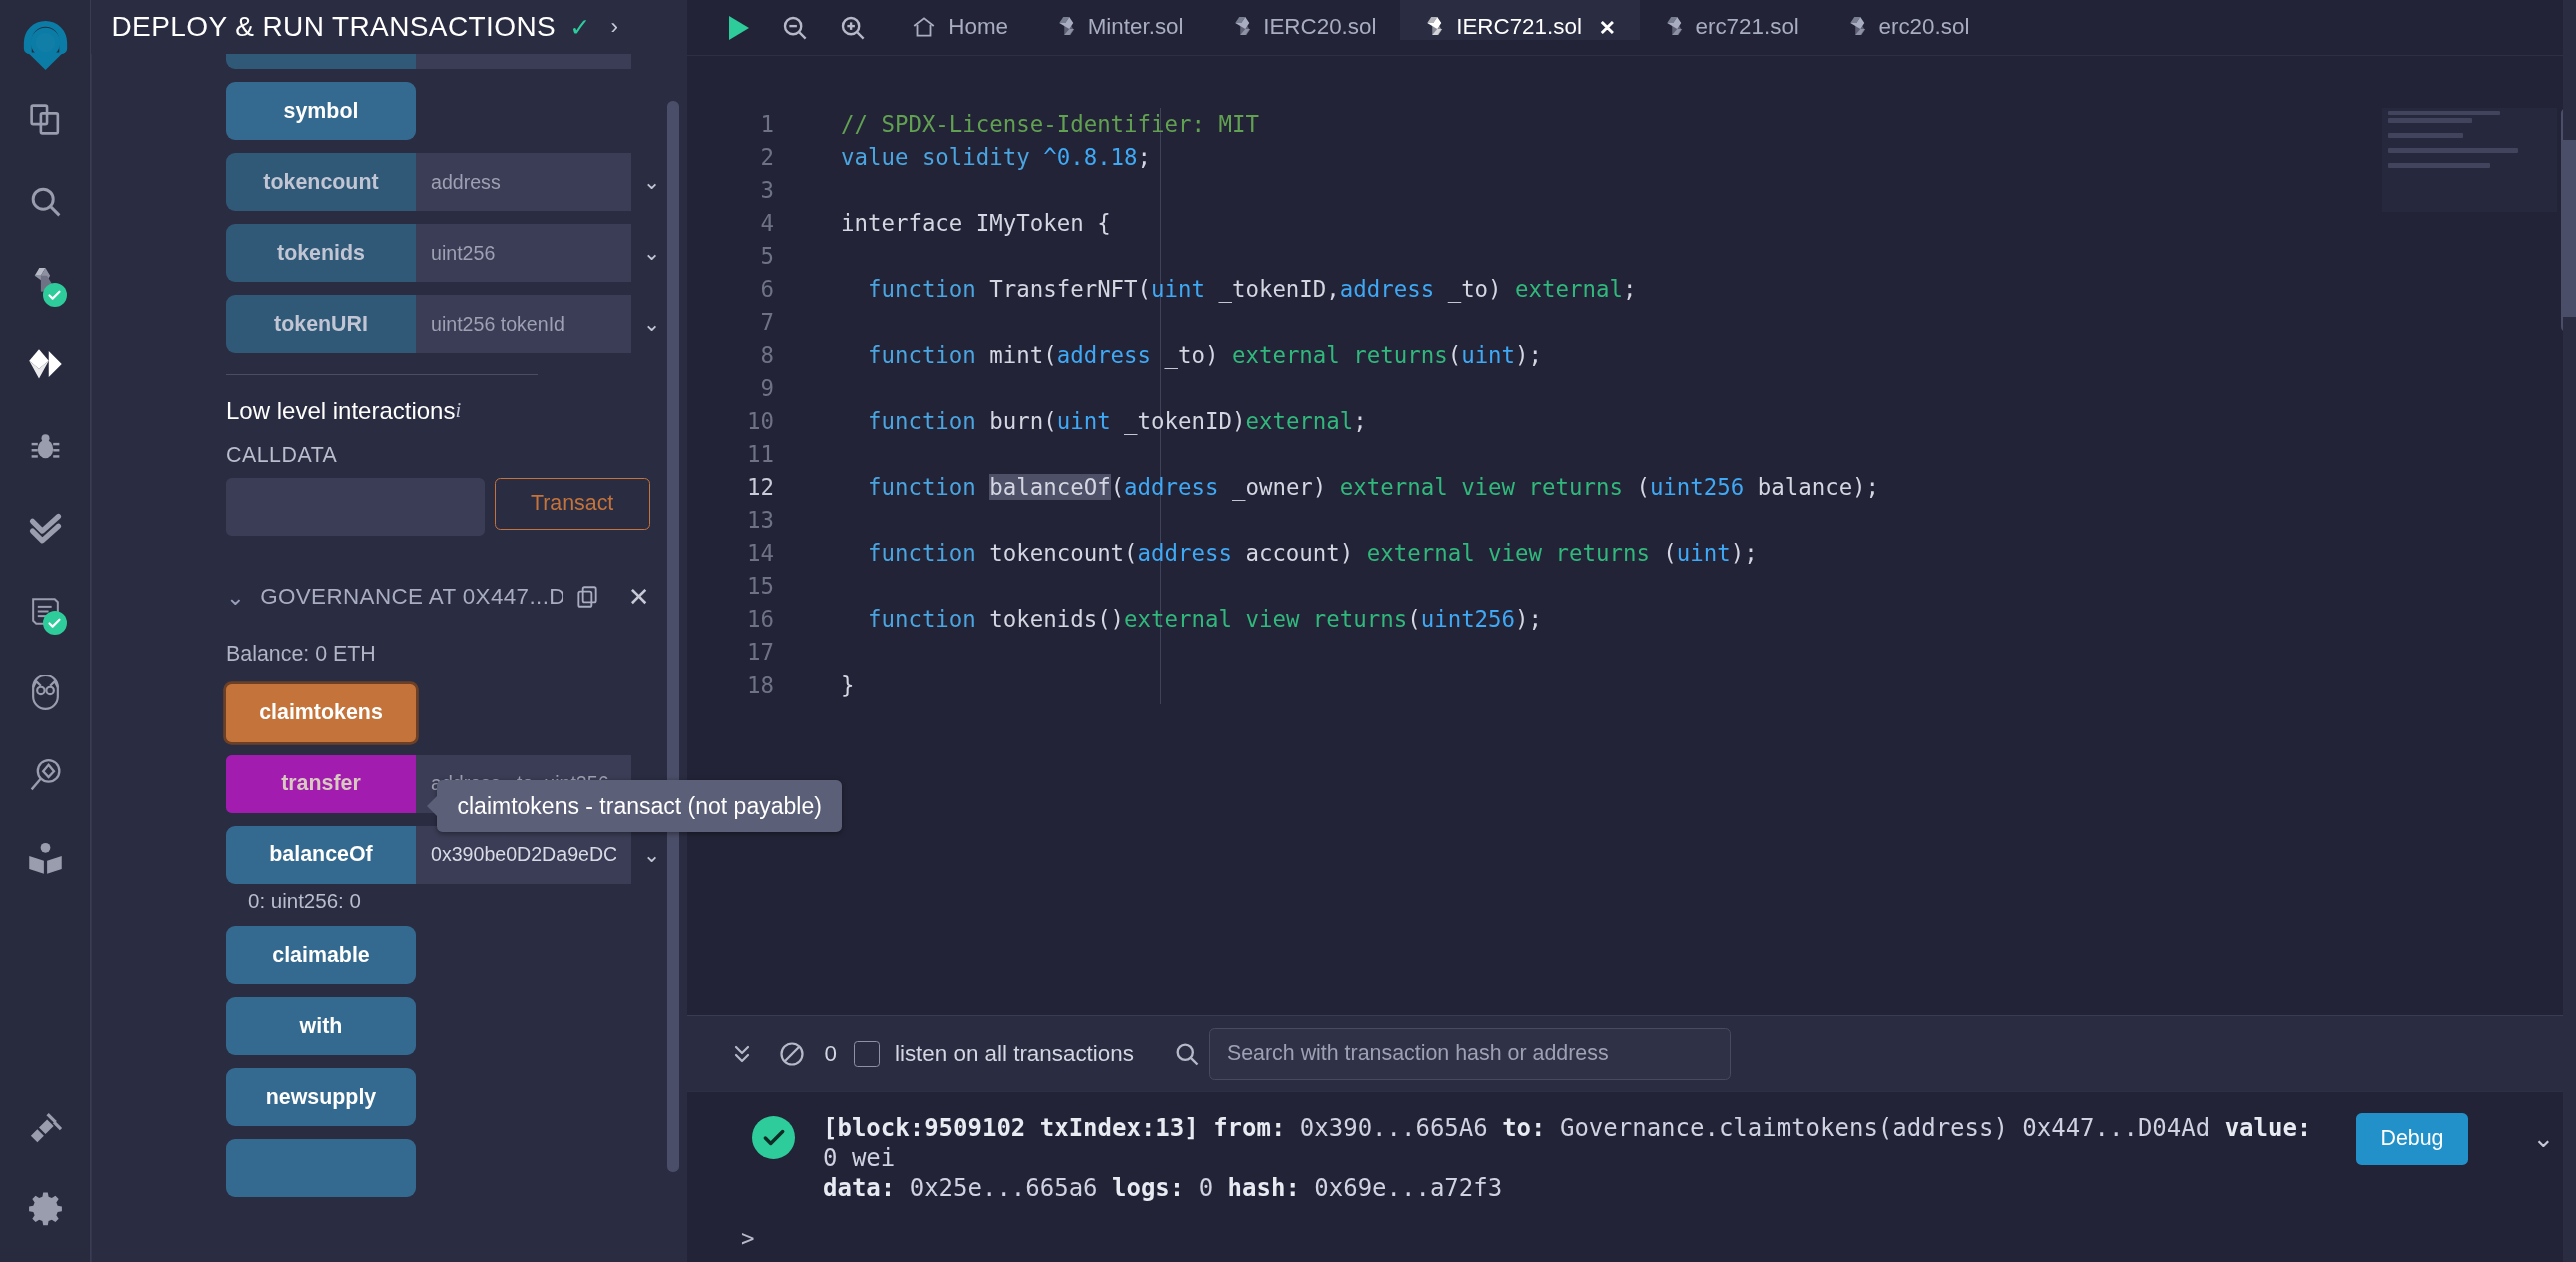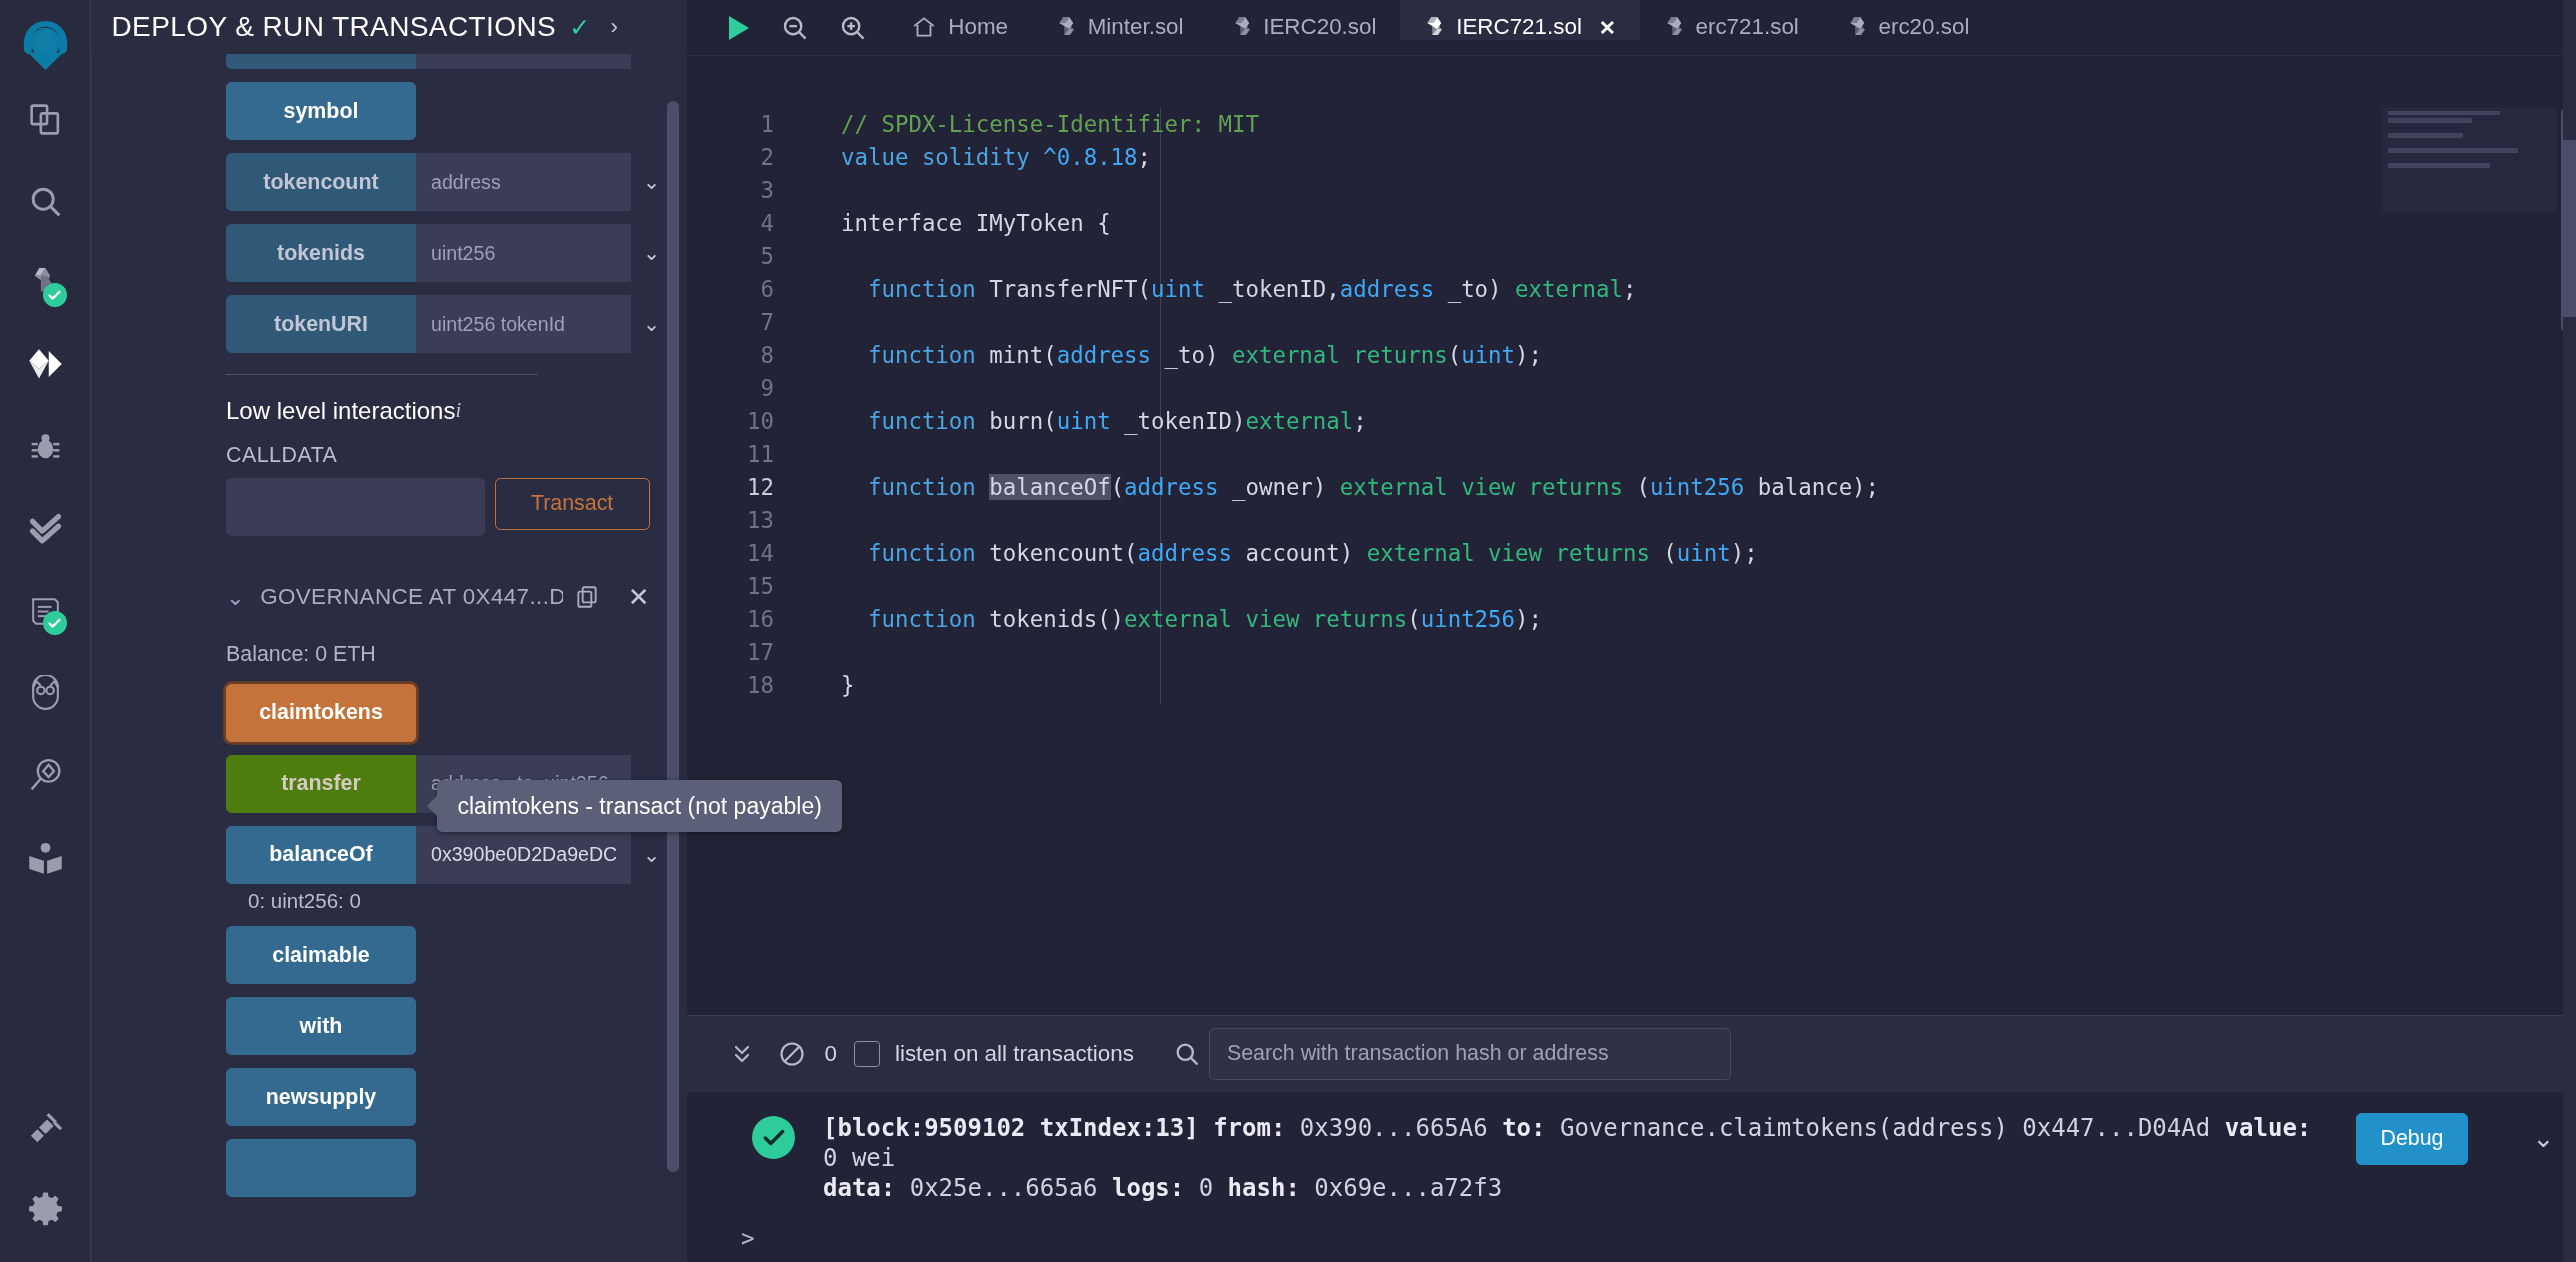--- a/index.html
+++ b/index.html
@@ -75,24 +75,24 @@
   .fn-btn {
     width: 190px; flex: 0 0 190px;
     height: 58px;
     border: none; border-radius: 5.6px;
     font-size: 21.4px; font-weight: 700;
     color: #ffffff;
     display: flex; align-items: center; justify-content: center;
     cursor: pointer;
     font-family: "Liberation Sans", sans-serif;
   }
-  .fn-btn.view { background: #346a8f; }
+  .fn-btn.view { background: #346a8f; border-radius: 9px; }
   .fn-btn.view.dim { background: #2f5977; color: #c2c6d4; }
   .fn-btn.nonpay { background: #c4733b; }
-  .fn-btn.nonpay.dim { background: #4d7c0f; color: #d8cac0; }
+  .fn-btn.nonpay.dim { background: #a21caf; color: #d8cac0; }
   .fn-btn.square-right { border-top-right-radius: 0; border-bottom-right-radius: 0; }
   .fn-input {
     flex: 1 1 auto; height: 58px;
     background: #3a3d55; border: none;
     border-top-right-radius: 5.6px; border-bottom-right-radius: 5.6px;
     color: #d8dae5; font-size: 19.6px;
     padding: 0 15px;
     font-family: "Liberation Sans", sans-serif;
     min-width: 0;
   }

